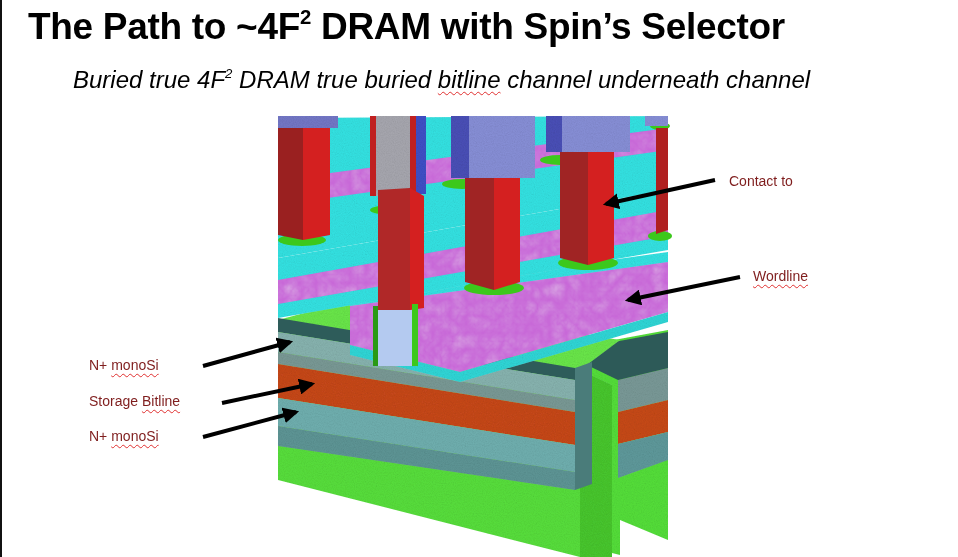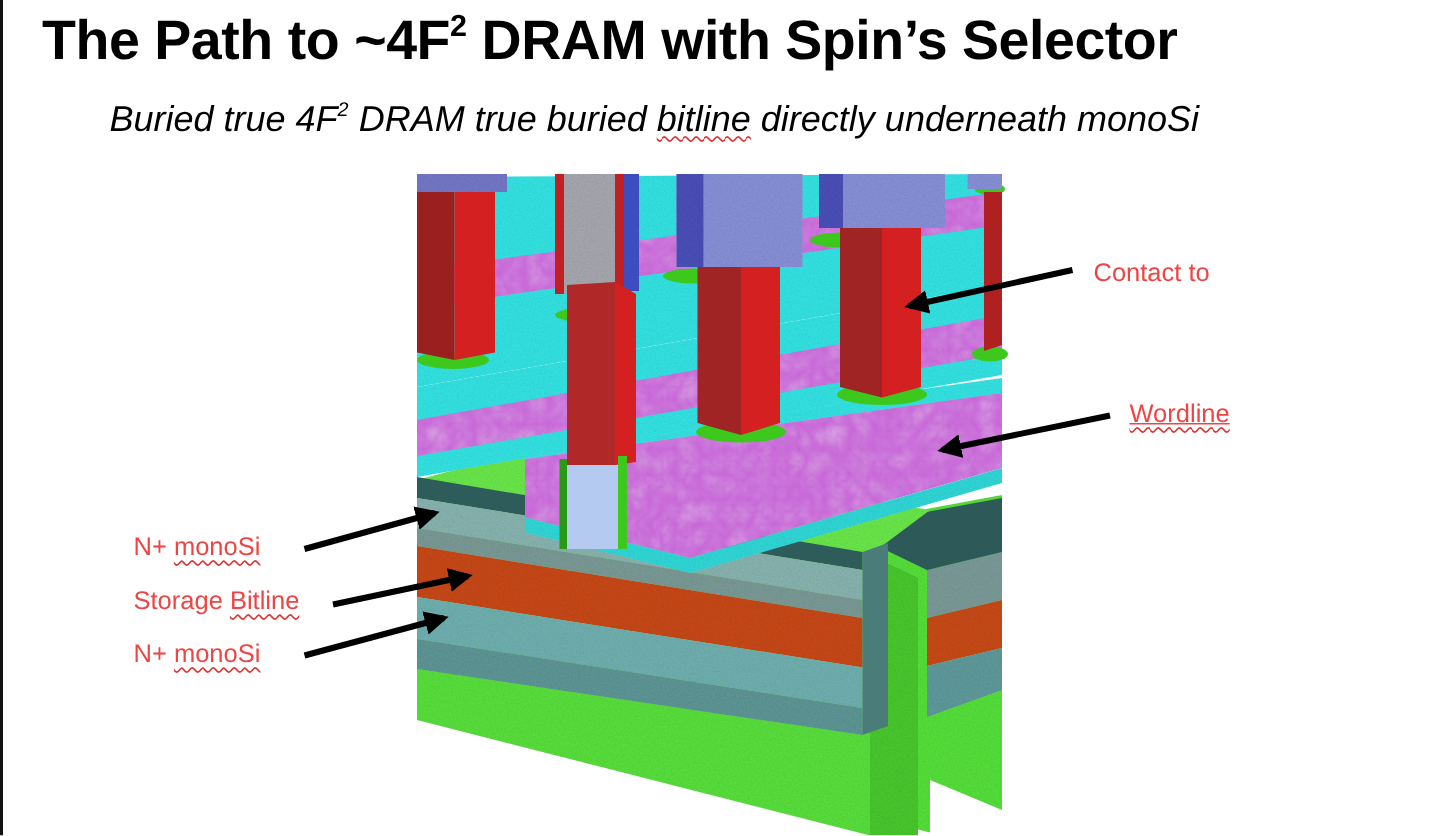--- a/index.html
+++ b/index.html
@@ -25,33 +25,33 @@
       font-style: italic; font-size: 24px; line-height: 32px; color: #000000;
       white-space: nowrap;
     }
     .squiggle {
       text-decoration: underline wavy #e03030;
       text-decoration-thickness: 1px;
       text-underline-offset: 3px;
       margin-top: 33px;
     }
     .label {
-      position: absolute; font-size: 17px; line-height: 22px; color: #ef4444;
+      position: absolute; font-size: 14px; line-height: 22px; color: #7f1d1d;
       white-space: nowrap;
     }
     .diagram { position: absolute; left: 0; top: 0; width: 958px; height: 557px; }
   </style>
 </head>
 <body>
 
 <div class="frame"></div>
 
 <div class="title"><span>The Path to ~4F</span><sup>2</sup><span> DRAM with Spin’s Selector</span></div>
 
-<div class="subtitle"><span>Buried true 4F</span><sup>2</sup><span> DRAM true buried </span><span class="squiggle">bitline</span><span> directly underneath monoSi</span></div>
+<div class="subtitle"><span>Buried true 4F</span><sup>2</sup><span> DRAM true buried </span><span class="squiggle">bitline</span><span> channel underneath channel</span></div>
 
 <svg class="diagram" viewBox="0 0 958 557" xmlns="http://www.w3.org/2000/svg">
   <defs>
     <filter id="noise" x="0" y="0" width="100%" height="100%">
       <feTurbulence type="fractalNoise" baseFrequency="0.9" numOctaves="2" seed="3" result="n"></feTurbulence>
       <feColorMatrix type="saturate" values="0" in="n" result="g"></feColorMatrix>
       <feComponentTransfer in="g" result="g2">
           <feFuncA type="linear" slope="0.35"></feFuncA>
         </feComponentTransfer>
       <feComposite in="g2" in2="SourceGraphic" operator="in" result="m"></feComposite>
@@ -163,17 +163,17 @@
     <line x1="740" y1="277" x2="628" y2="300" marker-end="url(#ah)"></line>
     <line x1="203" y1="366" x2="290" y2="342" marker-end="url(#ah)"></line>
     <line x1="222" y1="403" x2="312" y2="384" marker-end="url(#ah)"></line>
     <line x1="203" y1="437" x2="296" y2="412" marker-end="url(#ah)"></line>
   </g>
 </svg>
 
 <div class="label" style="left:729px; top:170px; line-height:23px; text-align:center;">
   <div>Contact to</div>
 </div>
-<div class="label" style="left:753px; top:265px;text-decoration:underline;"><span class="squiggle">Wordline</span></div>
+<div class="label" style="left:753px; top:265px;"><span class="squiggle">Wordline</span></div>
 
 <div class="label" style="left:89px; top:354px;"><span>N+ </span><span class="squiggle">monoSi</span></div>
 <div class="label" style="left:89px; top:390px;"><span>Storage </span><span class="squiggle">Bitline</span></div>
 <div class="label" style="left:89px; top:425px;"><span>N+ </span><span class="squiggle">monoSi</span></div>
 
 </body></html>

